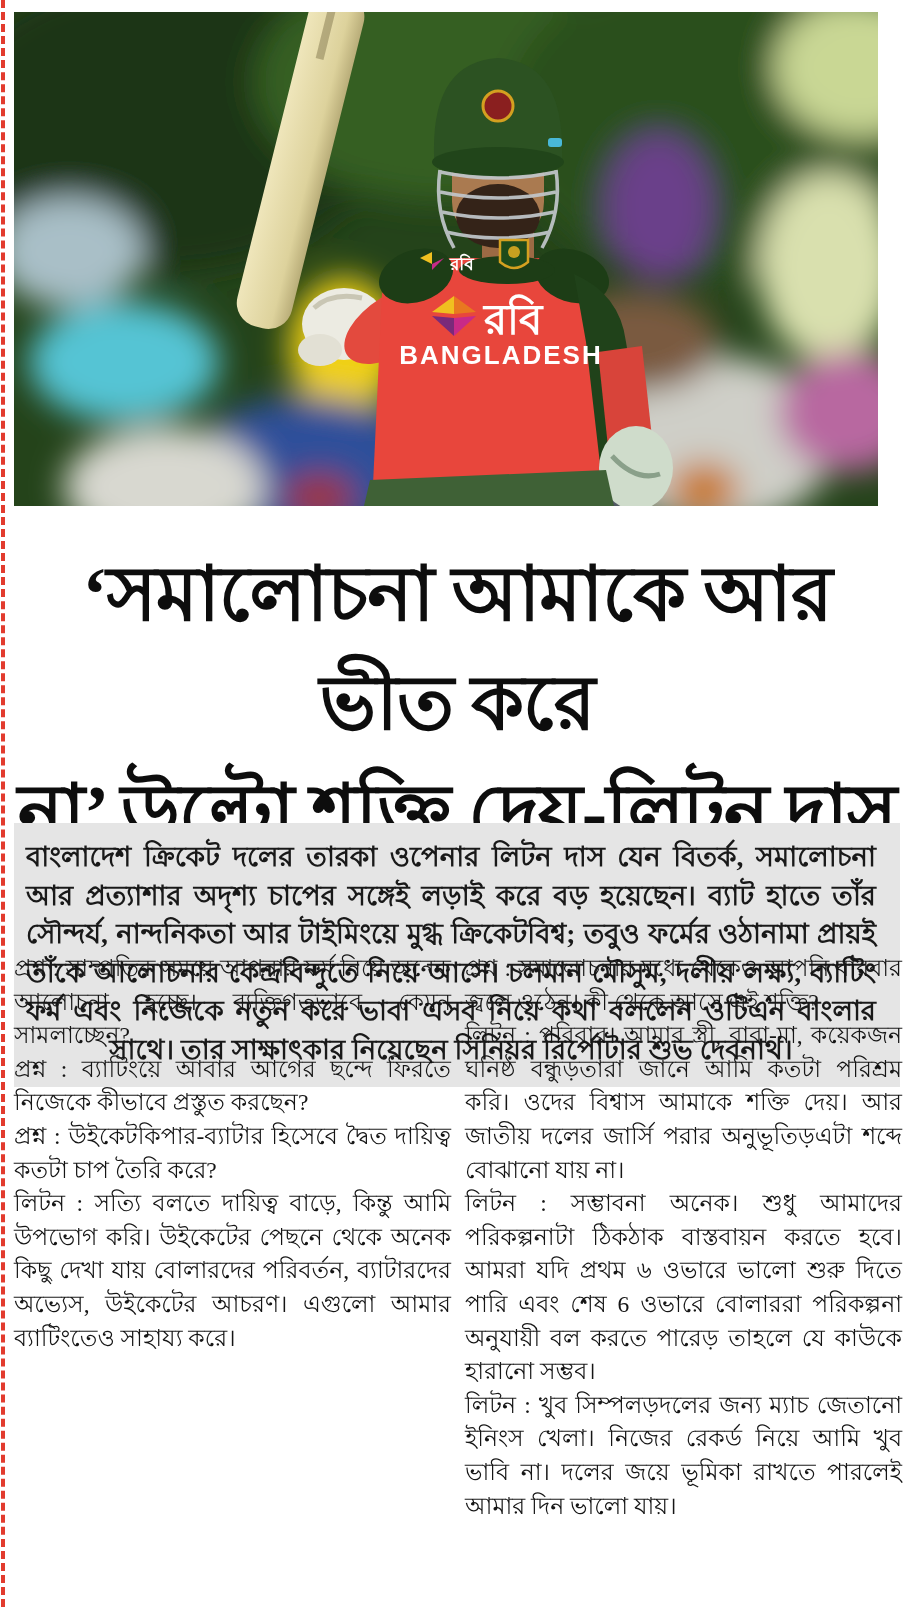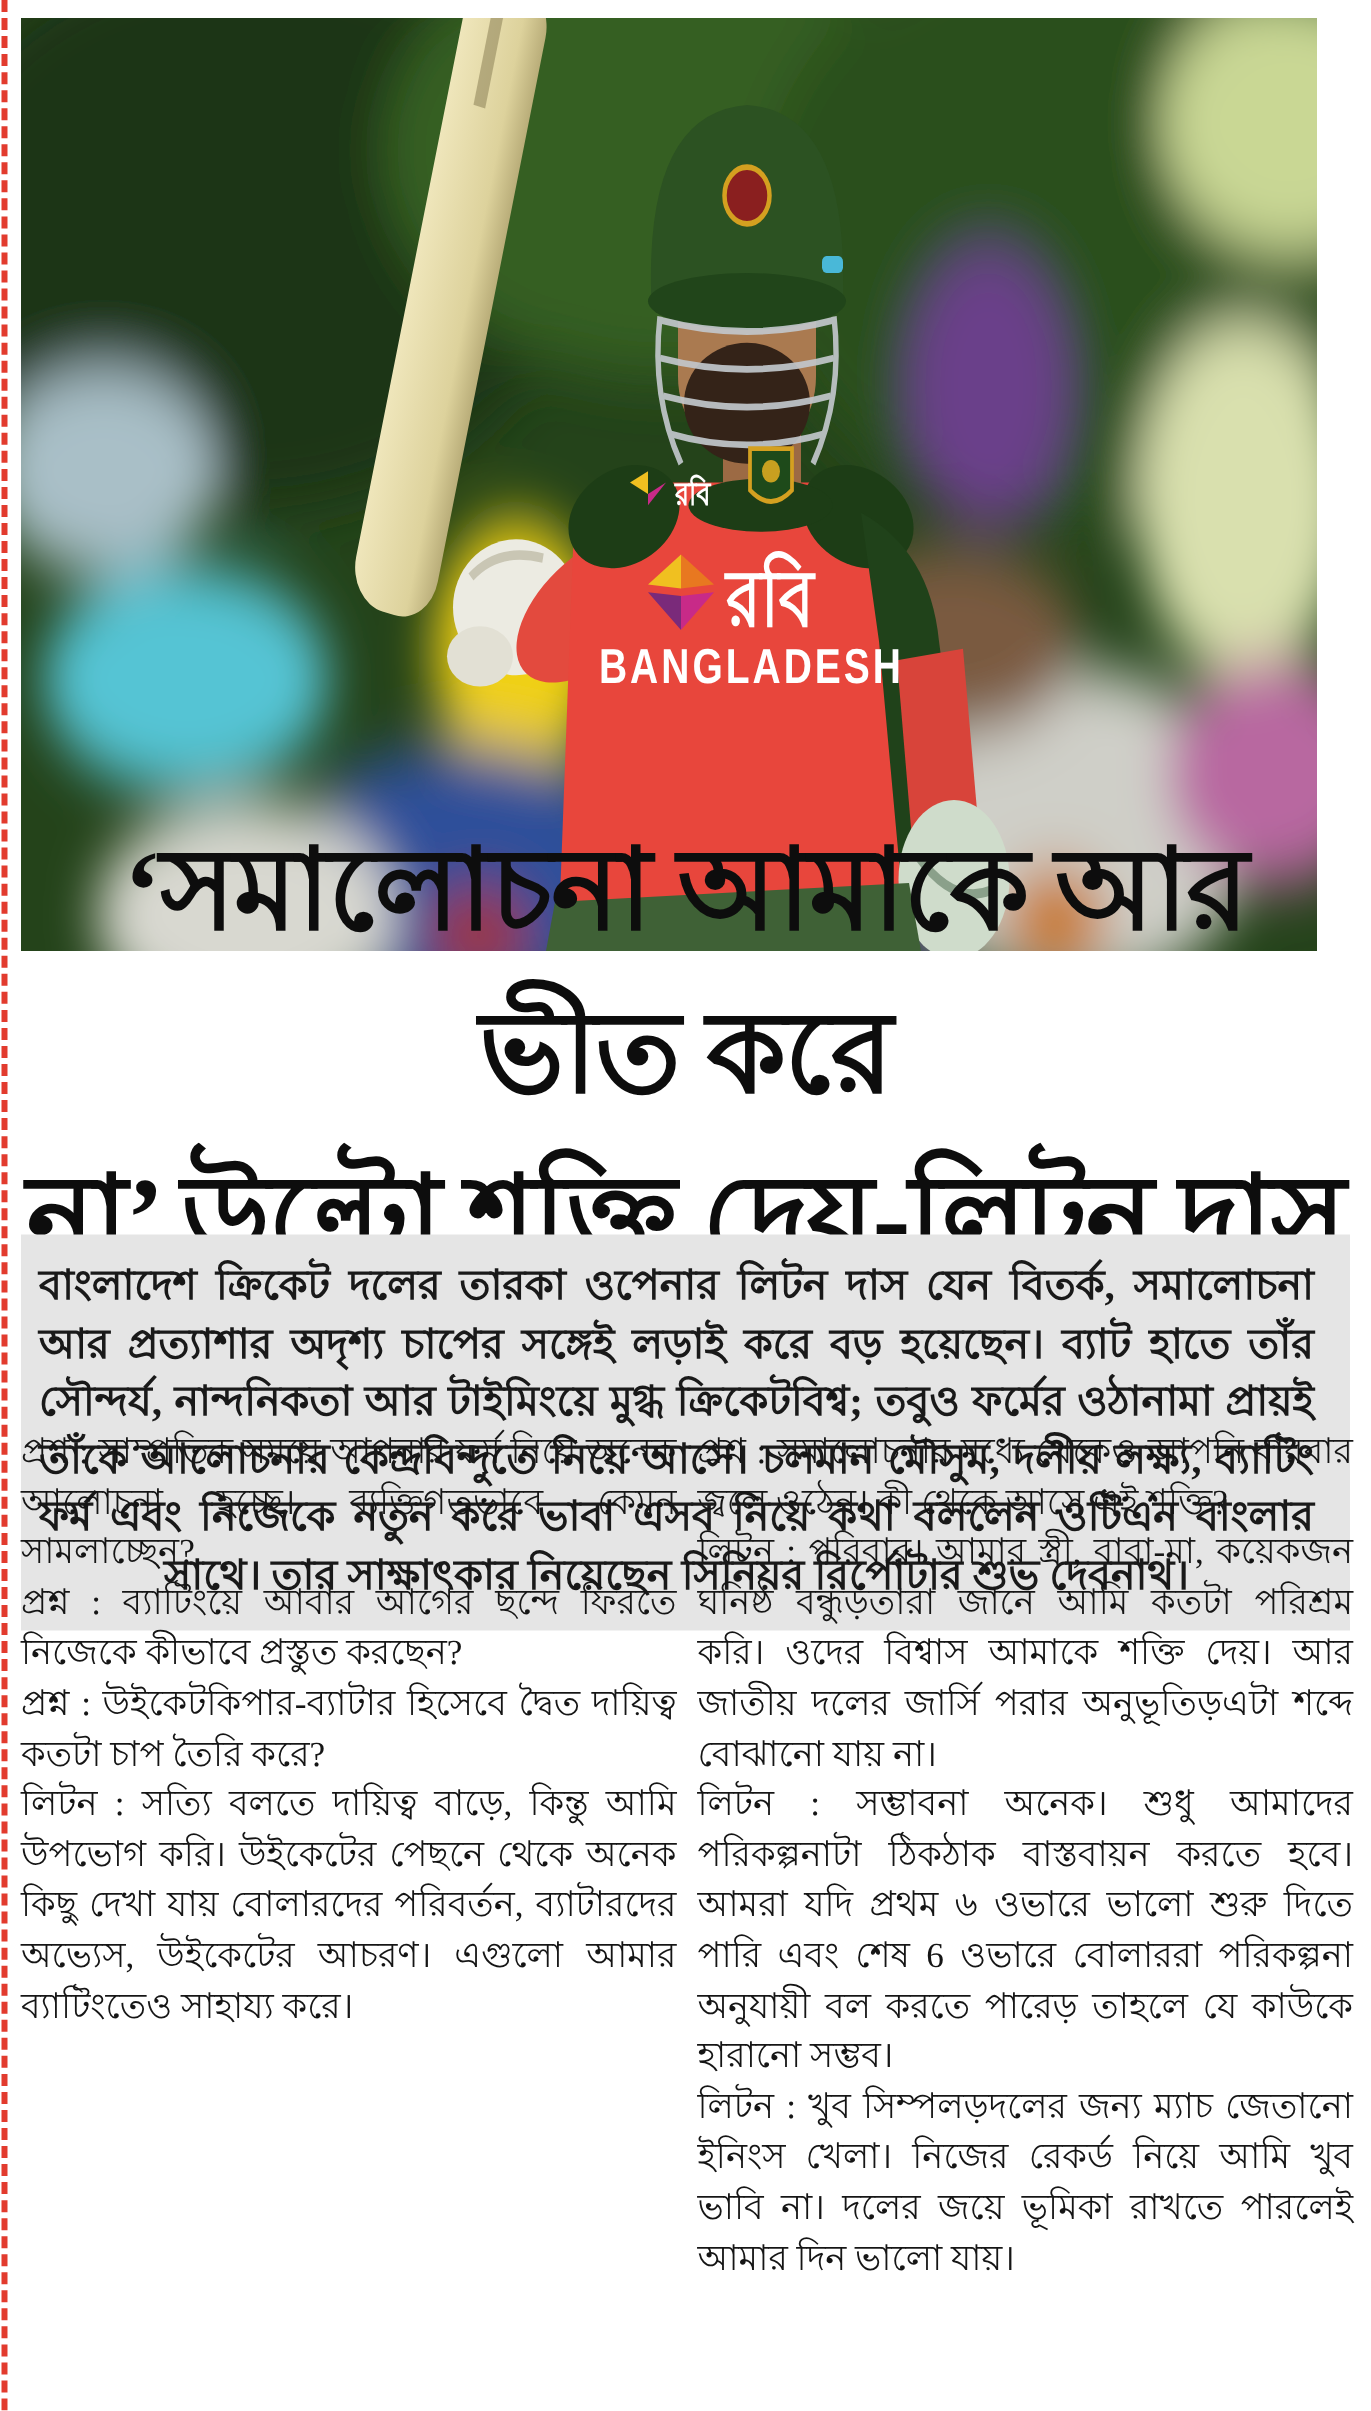--- a/index.html
+++ b/index.html
@@ -5,21 +5,21 @@
   html,body{margin:0;padding:0;}
   body{
     width:914px;height:1607px;position:relative;background:#ffffff;
     font-family:"Liberation Serif","DejaVu Serif",serif;color:#141414;overflow:hidden;
   }
   .edge-dash{
     position:absolute;left:1px;top:0;bottom:0;width:0;
     border-left:4px dashed #e23b2e;
   }
   .photo{
-    position:absolute;left:14px;top:12px;width:864px;height:622px;overflow:hidden;background:#24431a;
+    position:absolute;left:14px;top:12px;width:864px;height:494px;overflow:hidden;background:#24431a;
   }
   .photo svg{display:block;width:100%;height:100%;}
   .headline{
     position:absolute;top:540px;left:8px;width:898px;
     text-align:center;font-weight:bold;color:#0d0d0d;
     font-size:76px;line-height:109px;letter-spacing:-1px;
   }
   .intro{
     position:absolute;top:823px;left:14px;width:886px;box-sizing:border-box;
     background:#e5e5e5;padding:15px 24px 17px 12px;

